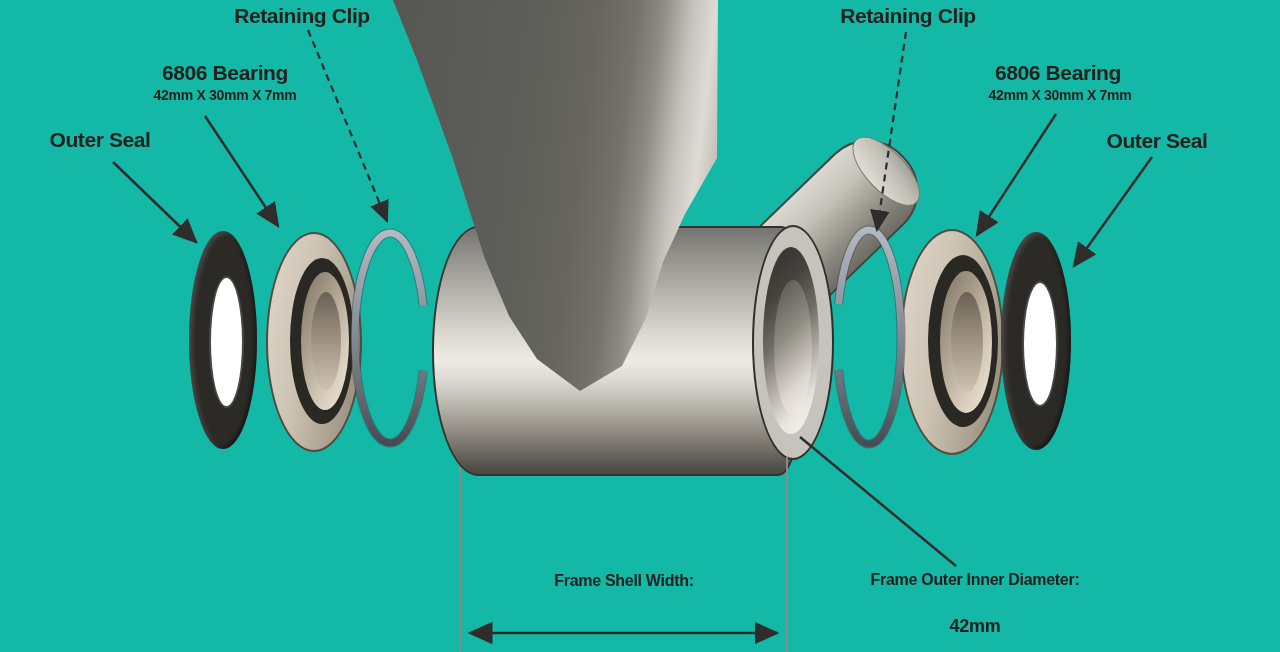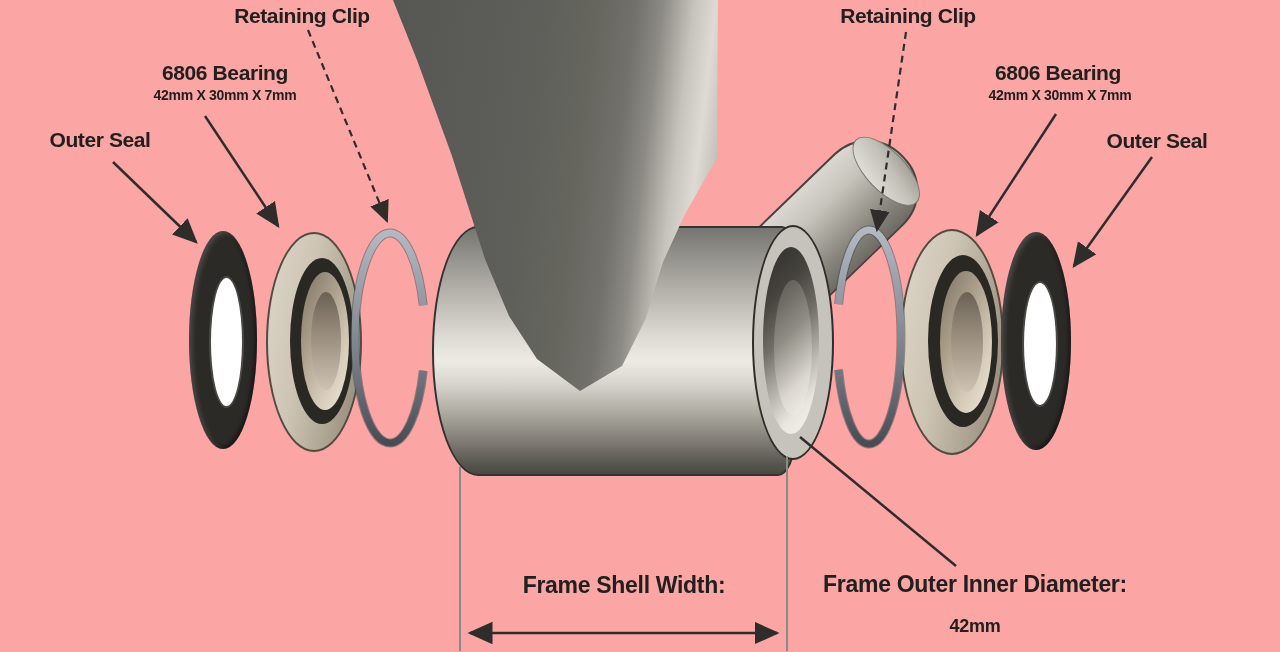--- a/index.html
+++ b/index.html
@@ -1,26 +1,26 @@
 <!DOCTYPE html>
 <html><head>
 <meta charset="utf-8">
 <style>
   html,body{margin:0;padding:0;background:#ffffff;}
   #stage{
-    position:relative;width:1280px;height:652px;background:#fca5a5;overflow:hidden;
+    position:relative;width:1280px;height:652px;background:#14b8a6;overflow:hidden;
     font-family:"Liberation Sans","DejaVu Sans",sans-serif;
   }
   .abs{position:absolute;}
   
   .lbl{position:absolute;transform:translateX(-50%);white-space:nowrap;
        color:#21201e;font-weight:700;text-align:center;}
   .lbl-main{font-size:21px;letter-spacing:-0.4px;}
   .lbl-sub{font-size:14px;letter-spacing:-0.3px;}
-  .lbl-dim{font-size:23px;letter-spacing:-0.3px;}
+  .lbl-dim{font-size:16px;letter-spacing:-0.3px;}
   .lbl-dim-sub{font-size:18px;letter-spacing:-0.3px;}
   
   #chainstay{
     left:698px;top:189px;width:235px;height:96px;
     transform:rotate(-44deg);
     border-radius:10px 48px 48px 10px / 10px 48px 48px 10px;
     background:linear-gradient(to bottom,#dbd8d1 0%,#c6c3bb 30%,#a5a29a 55%,#8a877f 75%,#6e6b64 100%);
     border:2px solid #45443f; z-index:1;
   }
   #chainstay-cap{

